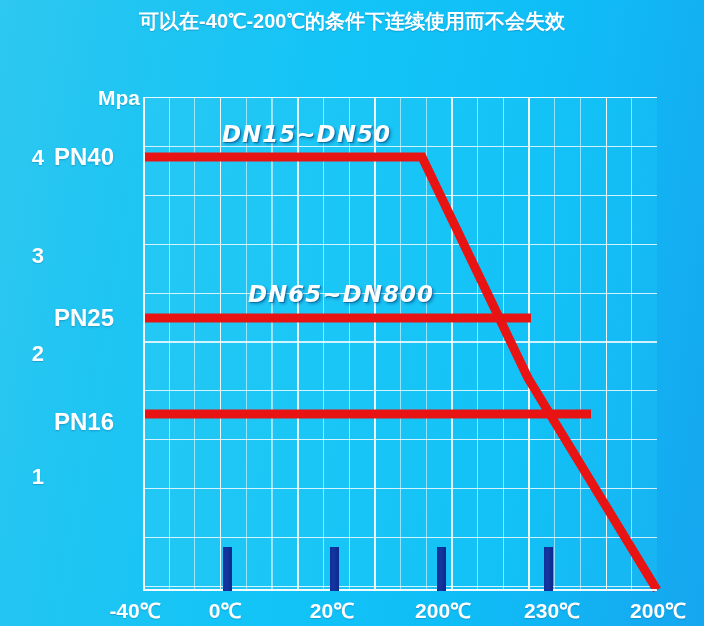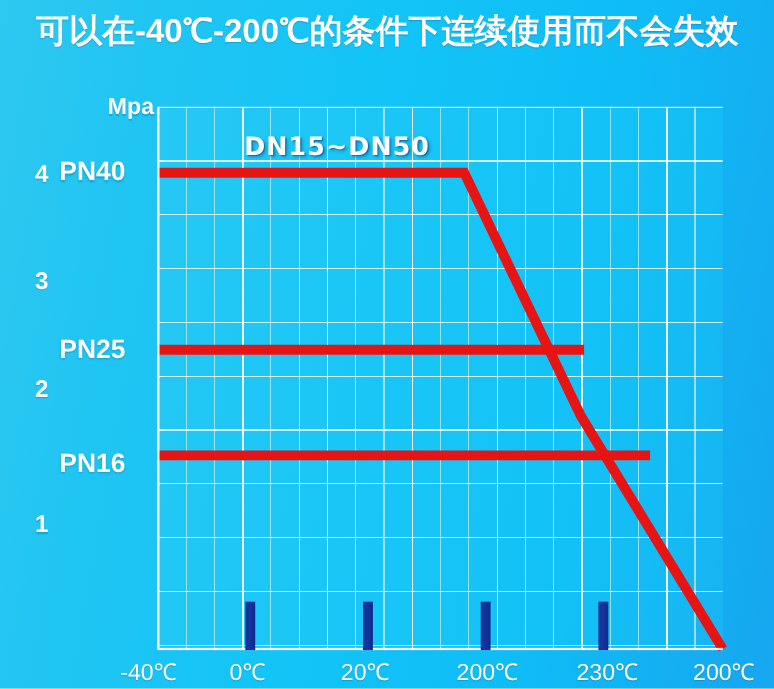--- a/index.html
+++ b/index.html
@@ -9,21 +9,21 @@
   body{
     font-family:"Liberation Sans", sans-serif;
     background:linear-gradient(100deg,#2ec8f0 0%, #20c5f2 18%, #12c4f7 45%, #0fbdf6 70%, #16a6ef 100%);
     position:relative;
   }
 
   
   #title{
     position:absolute; left:0; top:8px; width:704px;
     text-align:center;
-    font-size:30px; font-weight:bold; color:#ffffff;
+    font-size:20px; font-weight:bold; color:#ffffff;
     letter-spacing:0px;
     text-shadow:0 1px 1px rgba(0,60,110,.25);
     white-space:nowrap;
   }
 
   
   #chart{
     position:absolute;
     left:143px; top:97px;
     width:514px; height:494px;
@@ -71,36 +71,37 @@
   }
   #unit{
     position:absolute; left:78px; top:86px;
     color:#fff; font-size:21px; font-weight:bold;
     text-shadow:0 1px 1px rgba(0,60,110,.25);
     margin-left:20px;
   }
   .xtick{
     position:absolute; top:596px;
     transform:translateX(-50%);
-    color:#fff; font-size:21px; font-weight:normal;
+    color:#fff; font-size:21px; font-weight:bold;
     white-space:nowrap;
     text-shadow:0 1px 1px rgba(0,60,110,.25);
   }
 
   
   .serieslabel{
     position:absolute;
     color:#ffffff;
     font-family:"DejaVu Sans", sans-serif;
     font-size:23px; font-weight:bold;
     letter-spacing:1px;
     white-space:nowrap;
     text-shadow:
       1px 1px 0 rgba(0,90,150,.55),
       2px 2px 3px rgba(0,70,130,.45);
+    font-style: italic;
   }
   #lbl-dn15{ left:222px; top:121px; }
   #lbl-dn65{ left:248px; top:281px; }
 
   
   .bluebar{
     position:absolute;
     width:9px;
     background:linear-gradient(to right,#0d2f9a,#15359f 40%,#0b2a8e);
     bottom:0;
@@ -123,20 +124,21 @@
     <polyline points="0,60 279,60 385,281 514,493" fill="none" stroke="#e81414" stroke-width="9" stroke-linejoin="miter" stroke-linecap="butt"></polyline>
 
     <polyline points="0,221 388,221" fill="none" stroke="#e81414" stroke-width="9" stroke-linecap="butt"></polyline>
 
     <polyline points="0,317 448,317" fill="none" stroke="#e81414" stroke-width="9" stroke-linecap="butt"></polyline>
   </svg>
 
   <div id="frame"></div>
 
   <div class="serieslabel" id="lbl-dn15" style="left:79px;top:24px">DN15~DN50</div>
+  <div class="serieslabel" id="lbl-dn65" style="left:105px;top:184px">DN65~DN800</div>
 
   <div class="bluebar" style="left:80px;height:44px"></div>
   <div class="bluebar" style="left:187px;height:44px"></div>
   <div class="bluebar" style="left:294px;height:44px"></div>
   <div class="bluebar" style="left:401px;height:44px"></div>
 </div>
 
 <div class="ytick" style="top:145px">4</div>
 <div class="ytick" style="top:243px">3</div>
 <div class="ytick" style="top:341px">2</div>

